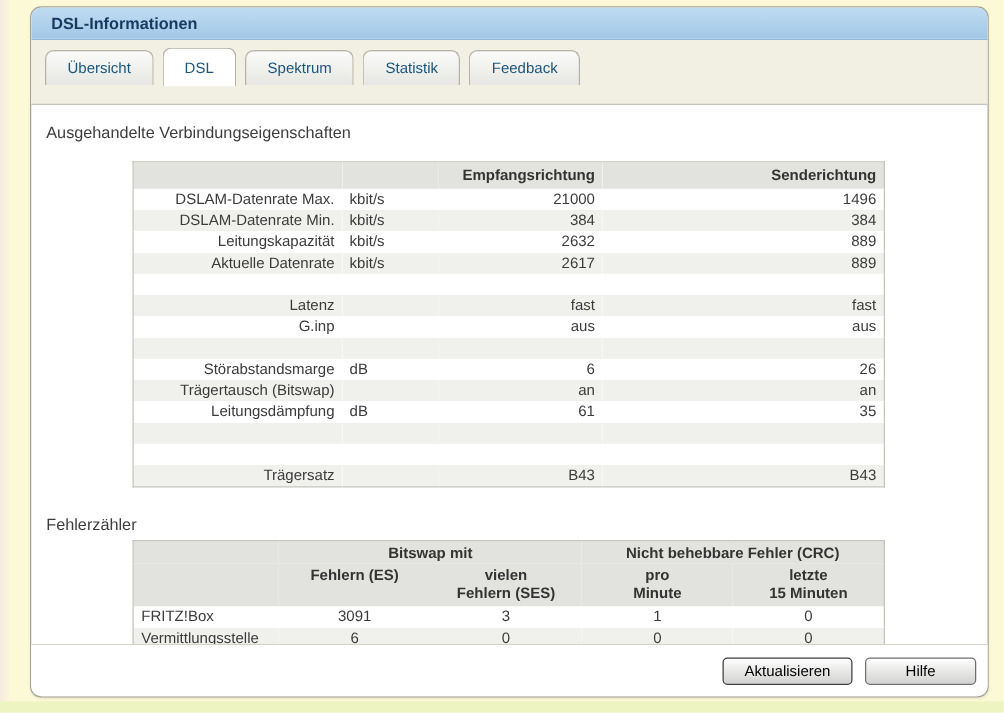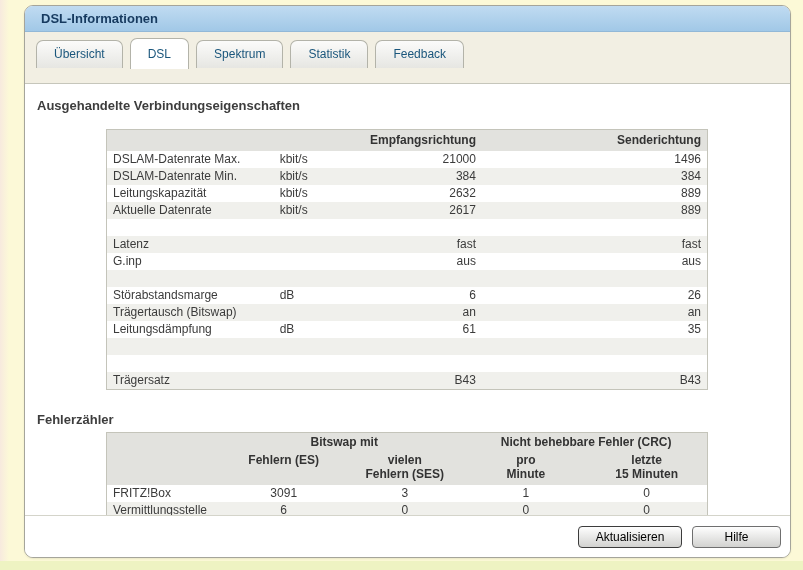--- a/index.html
+++ b/index.html
@@ -39,37 +39,37 @@
     background:linear-gradient(#fbfbfa,#e6e6e2);
     border:1px solid #b3b3a9;border-bottom:none;border-radius:7px 7px 0 0;
     cursor:pointer;
   }
   .tab.active{
     height:31px;line-height:30px;background:#ffffff;
     position:relative;z-index:2;margin-bottom:-1px;
   }
   .content{position:relative;}
   .section-heading{
-    font-size:13px;font-weight:bold;color:#3d3d3d;margin:14px 0 0 12px;
+    font-size:13px;font-weight:normal;color:#3d3d3d;margin:14px 0 0 12px;
   }
   table{
     width:602px;margin-left:81px;border-collapse:collapse;
     font-size:12px;color:#3b3b3b;border:1px solid #c4c4ba;
     table-layout:fixed;
   }
   .t1{margin-top:16px;}
   .t1 th,.t1 td{
     padding:2px 6px;height:13px;line-height:13px;
     white-space:nowrap;overflow:hidden;
   }
   .t1 thead th{
     background:#e2e2de;color:#333;font-weight:bold;
     height:15px;padding:3px 6px;
   }
-  .t1 .c1{width:28%;text-align:left;}
+  .t1 .c1{width:28%;text-align:right;}
   .t1 .c2{width:12%;text-align:left;}
   .t1 .c3{width:21.5%;text-align:right;}
   .t1 .c4{width:38.5%;text-align:right;}
   .t1 tbody tr:nth-child(even) td{background:#f0f0ec;}
   .section-heading.second{margin-top:22px;}
   .t2{margin-top:5px;}
   .t2 thead th{
     background:#e2e2de;color:#333;font-weight:bold;text-align:center;
     padding:2px 4px;line-height:14px;
   }

